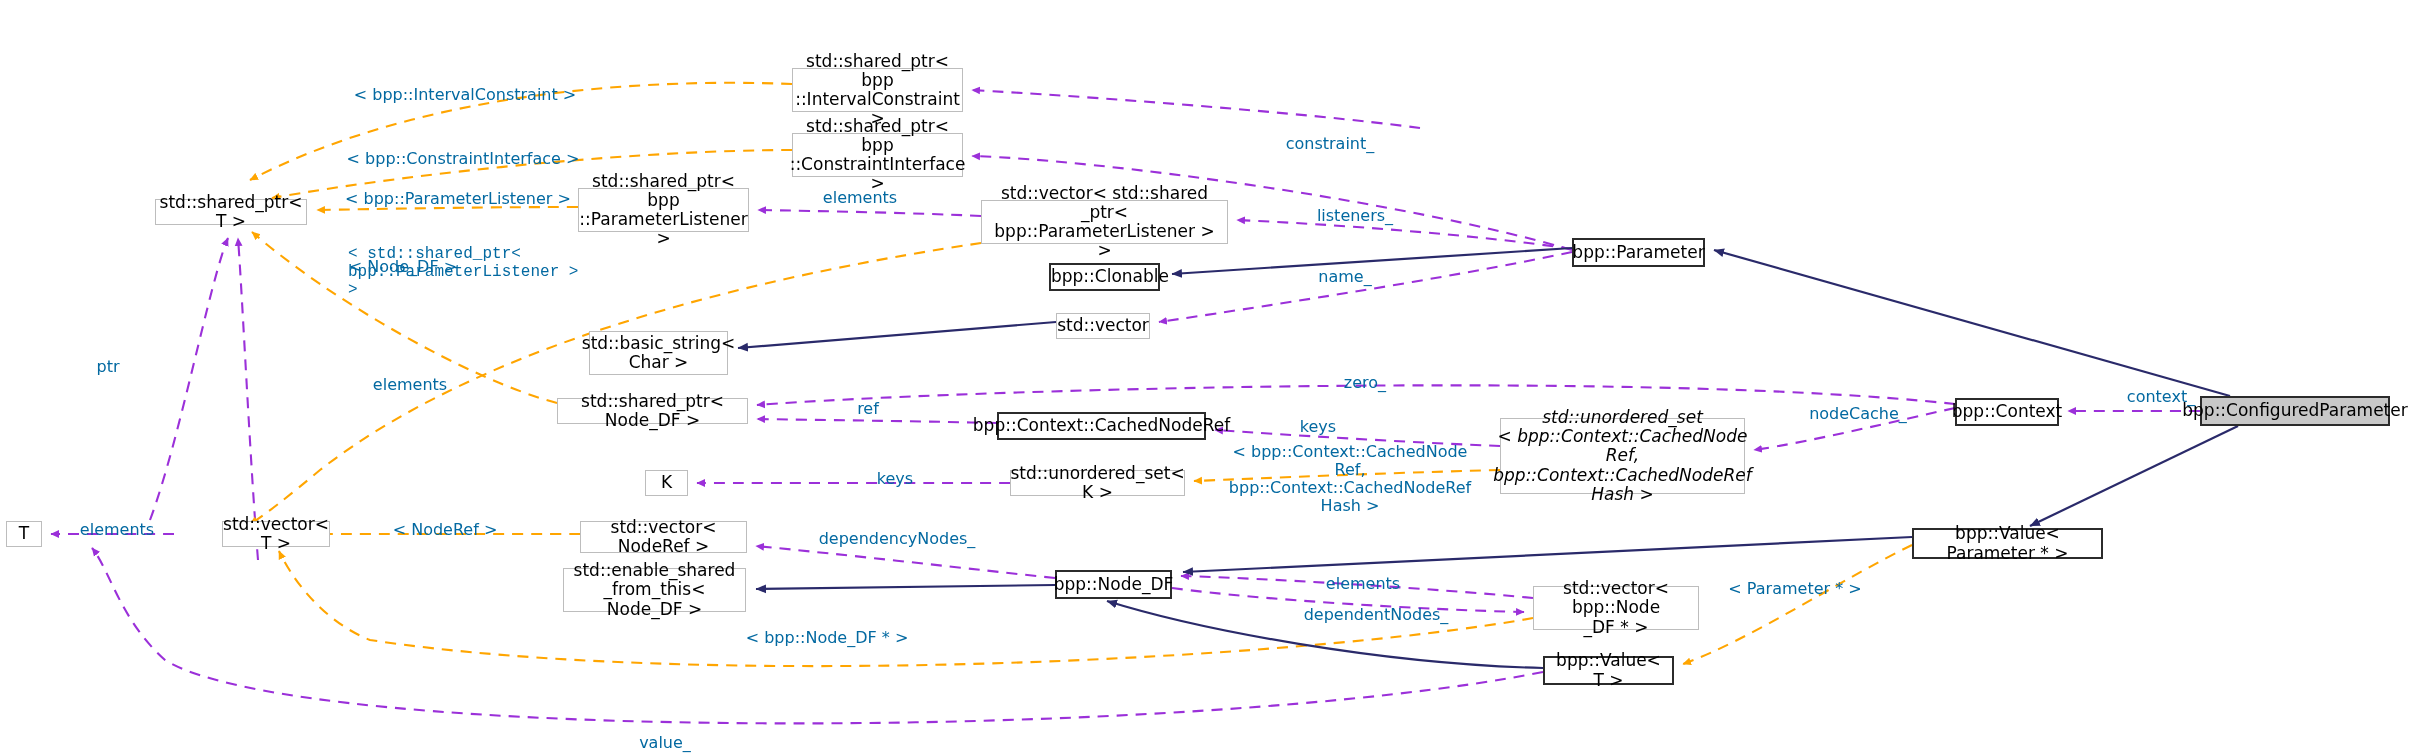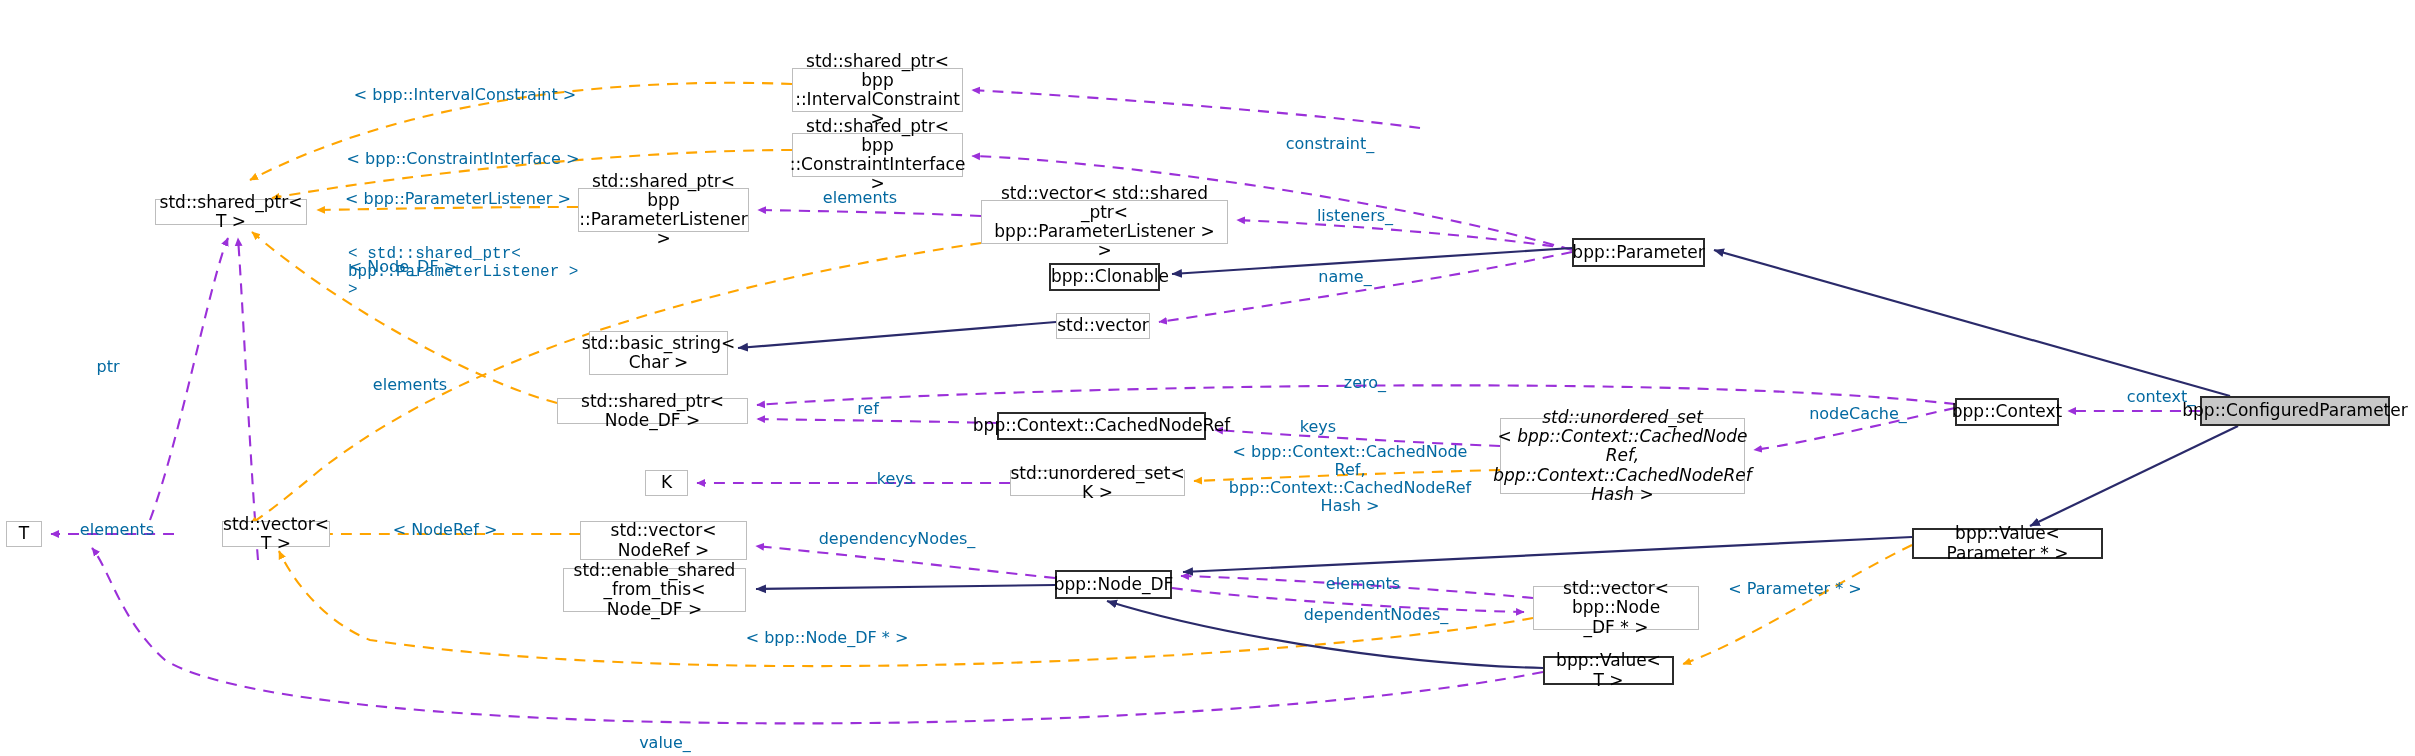--- a/index.html
+++ b/index.html
@@ -230,21 +230,21 @@
   </div>
 
   <div class="node" style="left:6px; top:521px; width:36px; height:26px;">
     <span>T</span>
   </div>
 
   <div class="node" style="left:174px; top:521px; width:108px; height:26px;margin-left:48px;">
     <span>std::vector&lt; T &gt;</span>
   </div>
 
-  <div class="node" style="left:580px; top:521px; width:167px; height:39px;">
+  <div class="node" style="left:580px; top:521px; width:167px; height:32px;">
     <span>std::vector&lt; NodeRef &gt;</span>
   </div>
 
   <div class="node strong" style="left:1912px; top:528px; width:191px; height:31px;">
     <span>bpp::Value&lt; Parameter * &gt;</span>
   </div>
 
   <div class="node strong" style="left:1055px; top:570px; width:117px; height:29px;">
     <span>bpp::Node_DF</span>
   </div>

